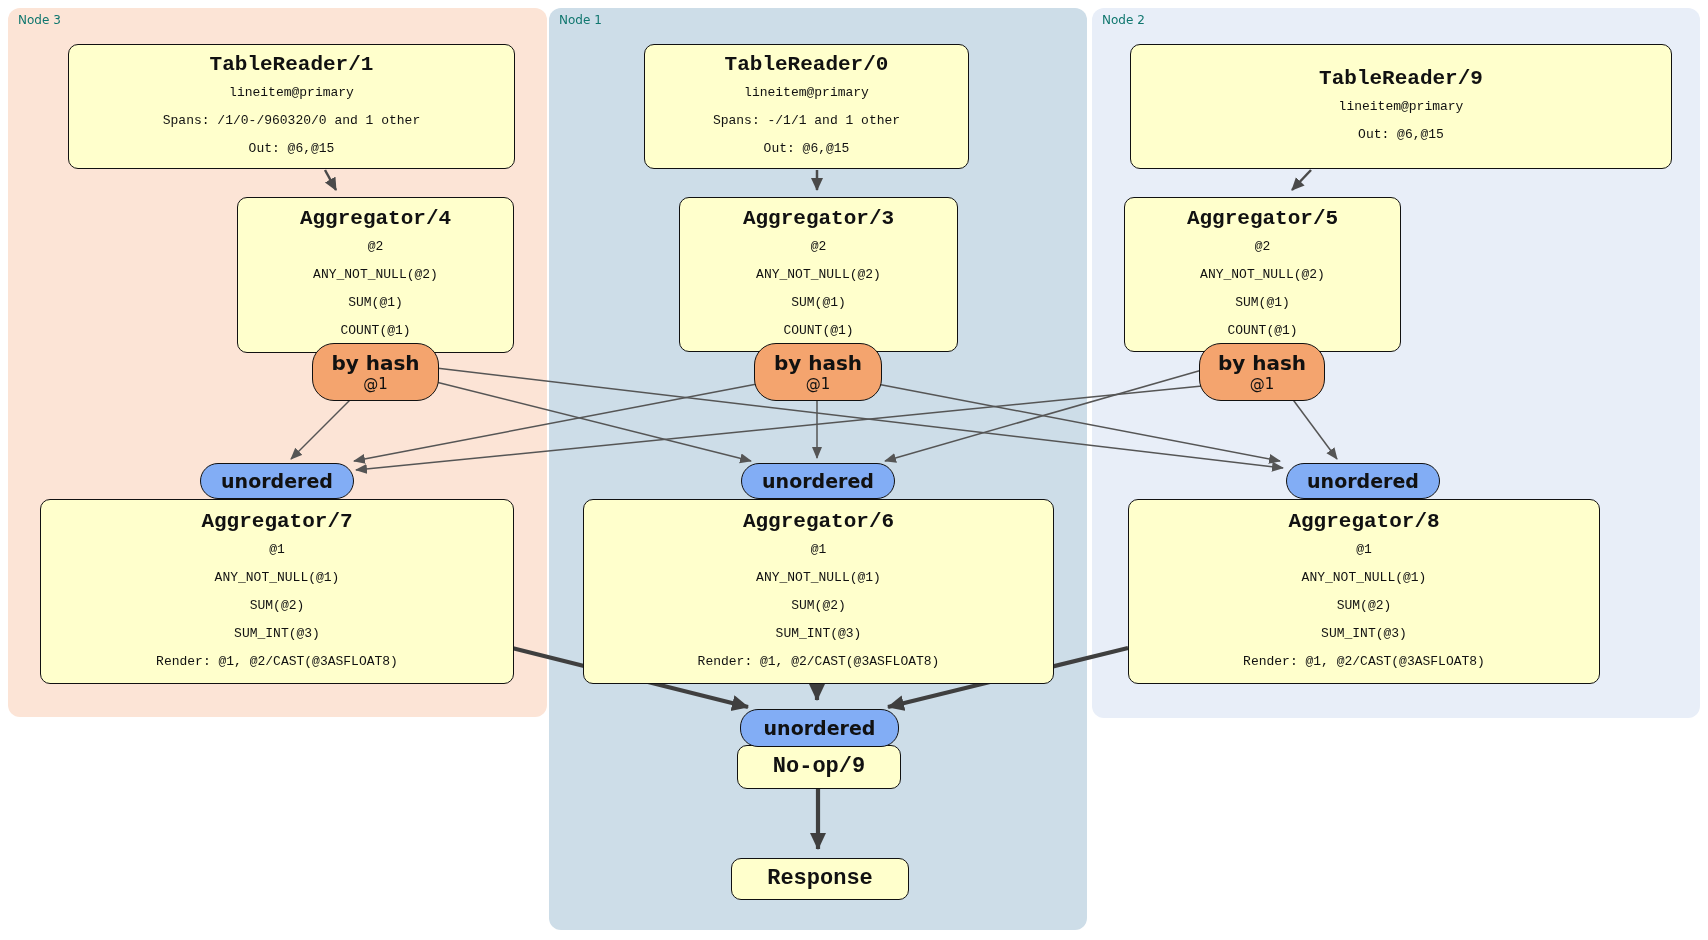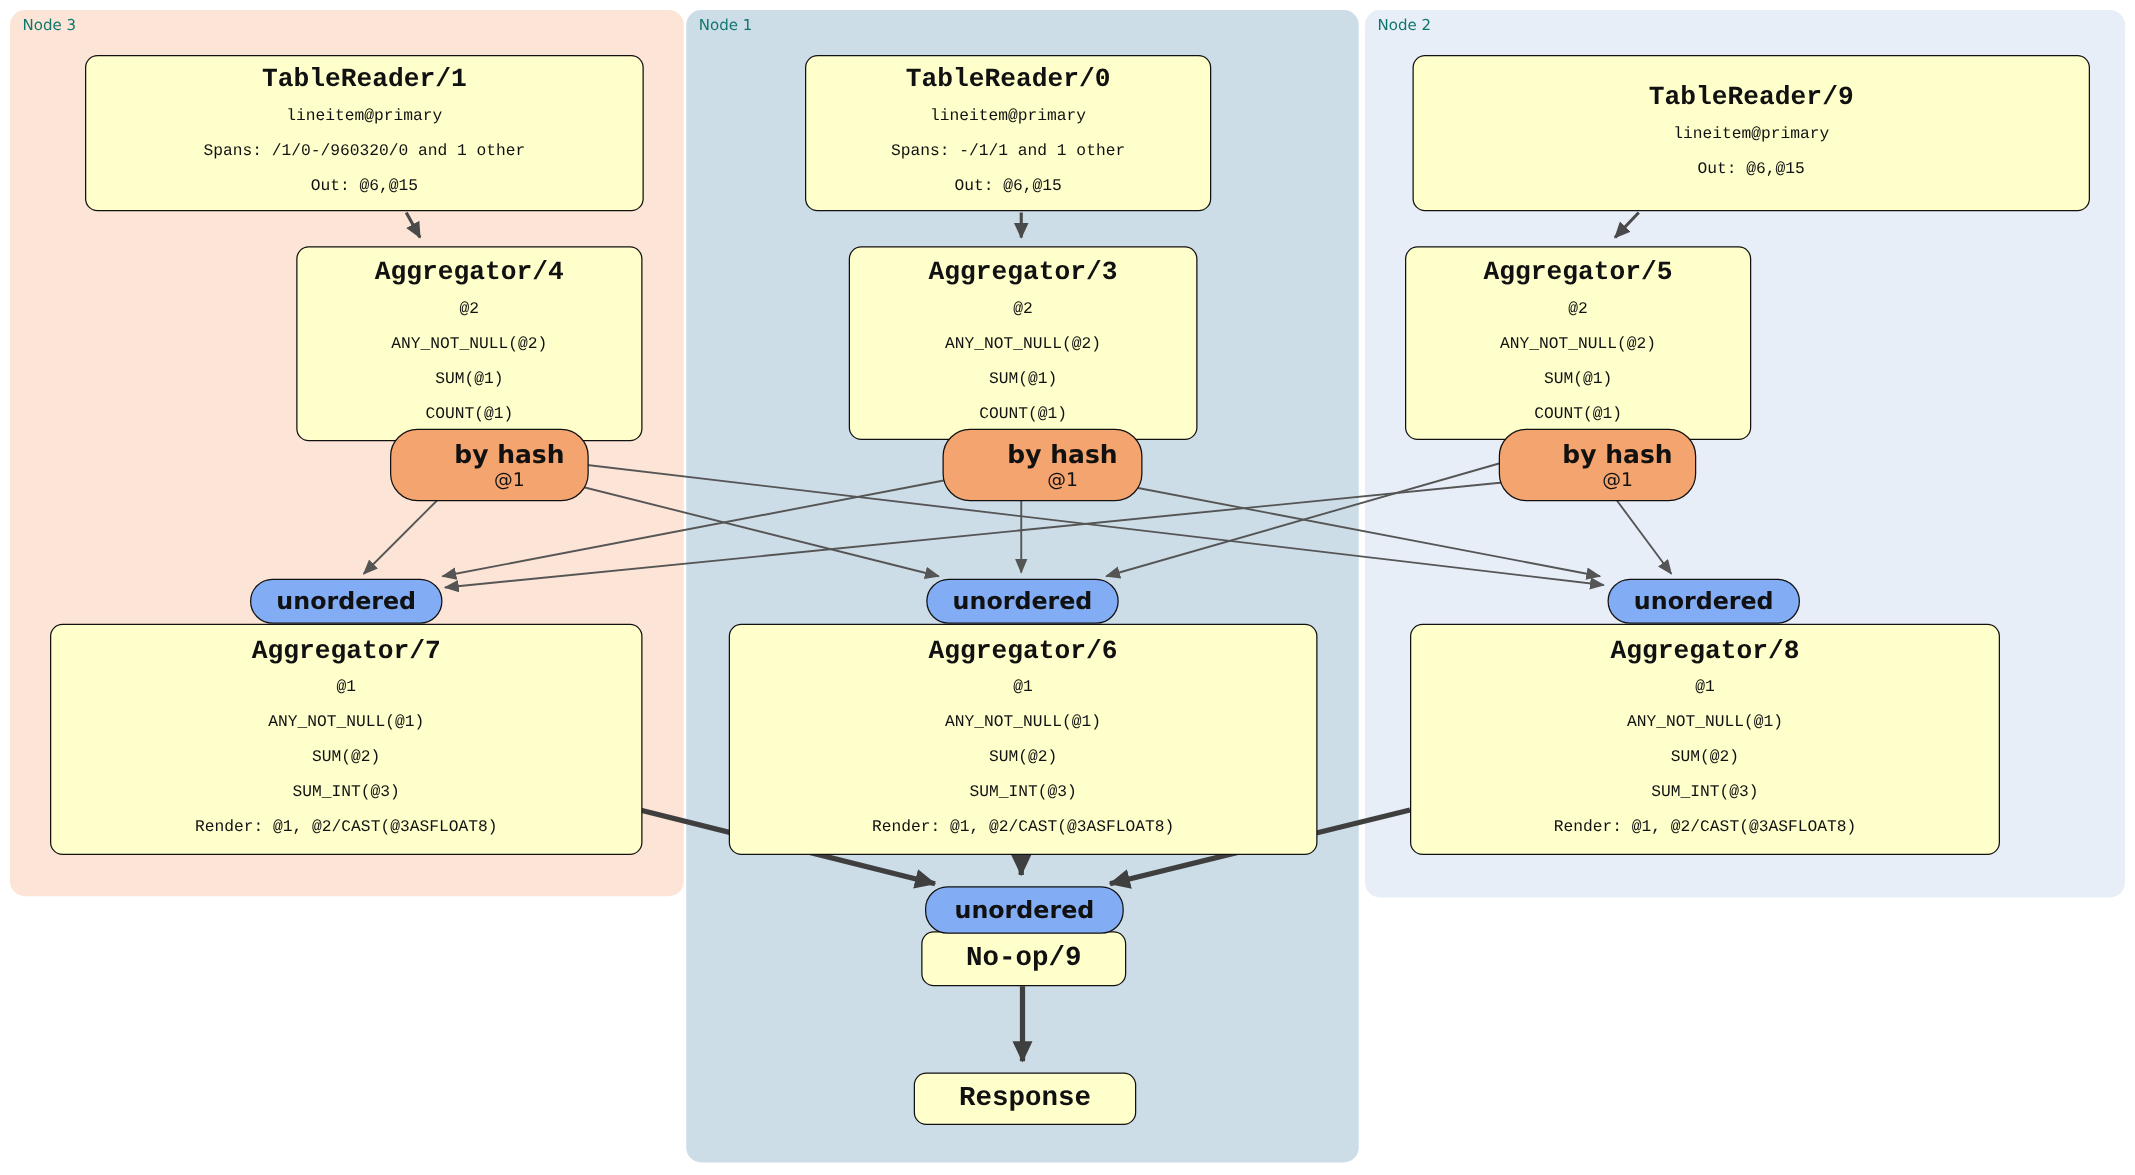--- a/index.html
+++ b/index.html
@@ -21,21 +21,21 @@
     display:flex;flex-direction:column;align-items:center;justify-content:center;
     text-align:center;z-index:2;font-family:Liberation Mono, monospace;
   }
   .ptitle{font-weight:bold;font-size:21px;line-height:28px;white-space:nowrap;}
   .pline{font-size:13px;line-height:28px;white-space:nowrap;}
   .bigtitle{font-weight:bold;font-size:22px;line-height:26px;white-space:nowrap;}
   .router{
     position:absolute;background:var(--router-fill);
     border:1.6px solid var(--box-border);border-radius:22px;
     display:flex;flex-direction:column;align-items:center;justify-content:center;
-    z-index:3;text-align:center;padding-left:32px;
+    z-index:3;text-align:center;
   }
   .rtitle{font-weight:bold;font-size:20px;line-height:25px;white-space:nowrap;}
   .rsub{font-size:15px;line-height:17px;white-space:nowrap;}
   .sync{
     position:absolute;background:var(--sync-fill);
     border:1.6px solid var(--box-border);border-radius:18px;
     display:flex;align-items:center;justify-content:center;
     font-weight:bold;font-size:19px;z-index:3;white-space:nowrap;
   }
 </style>

